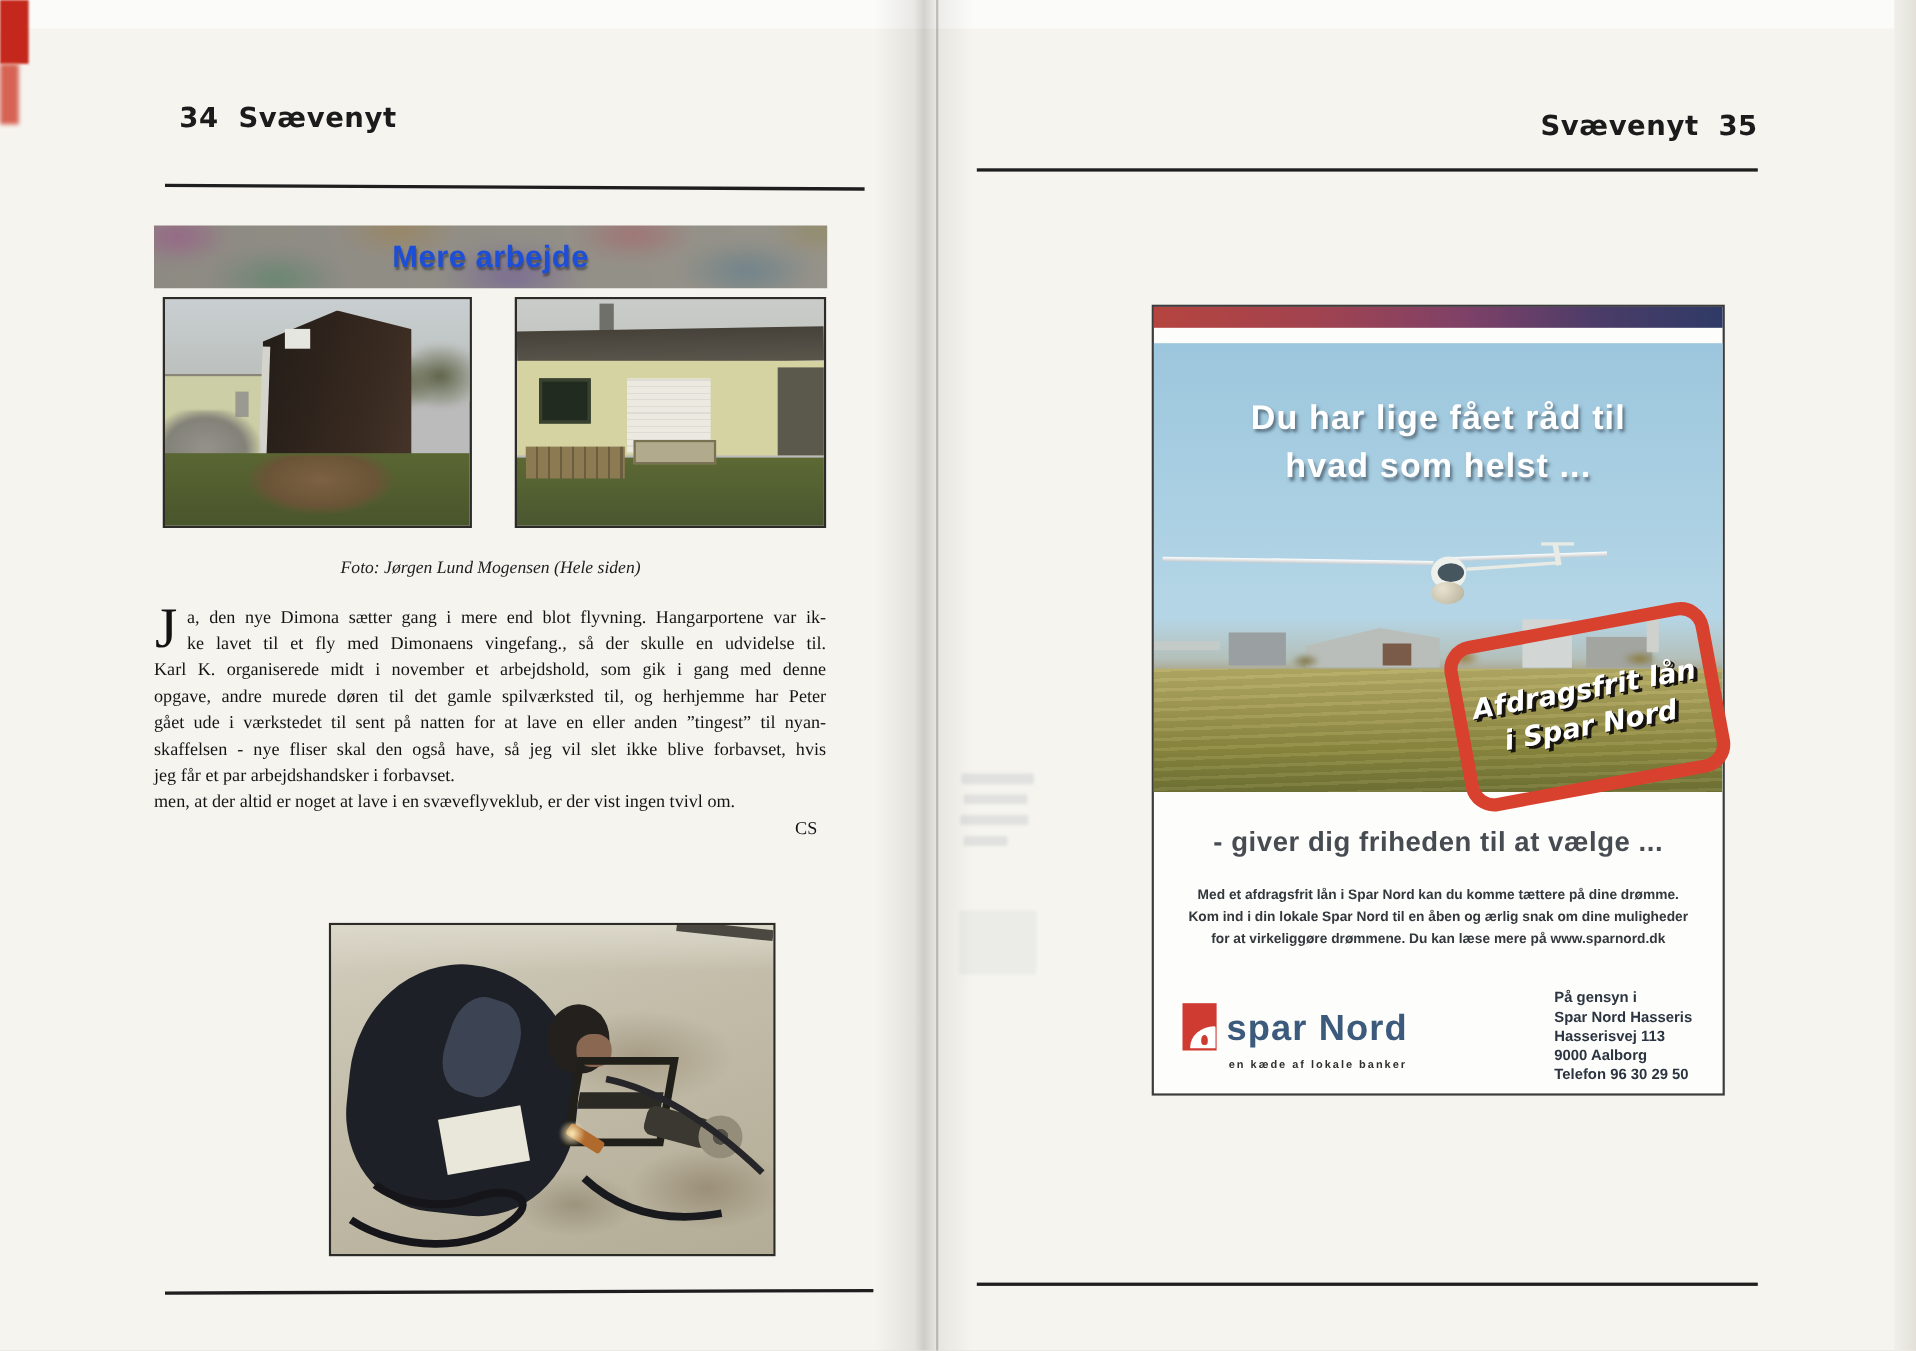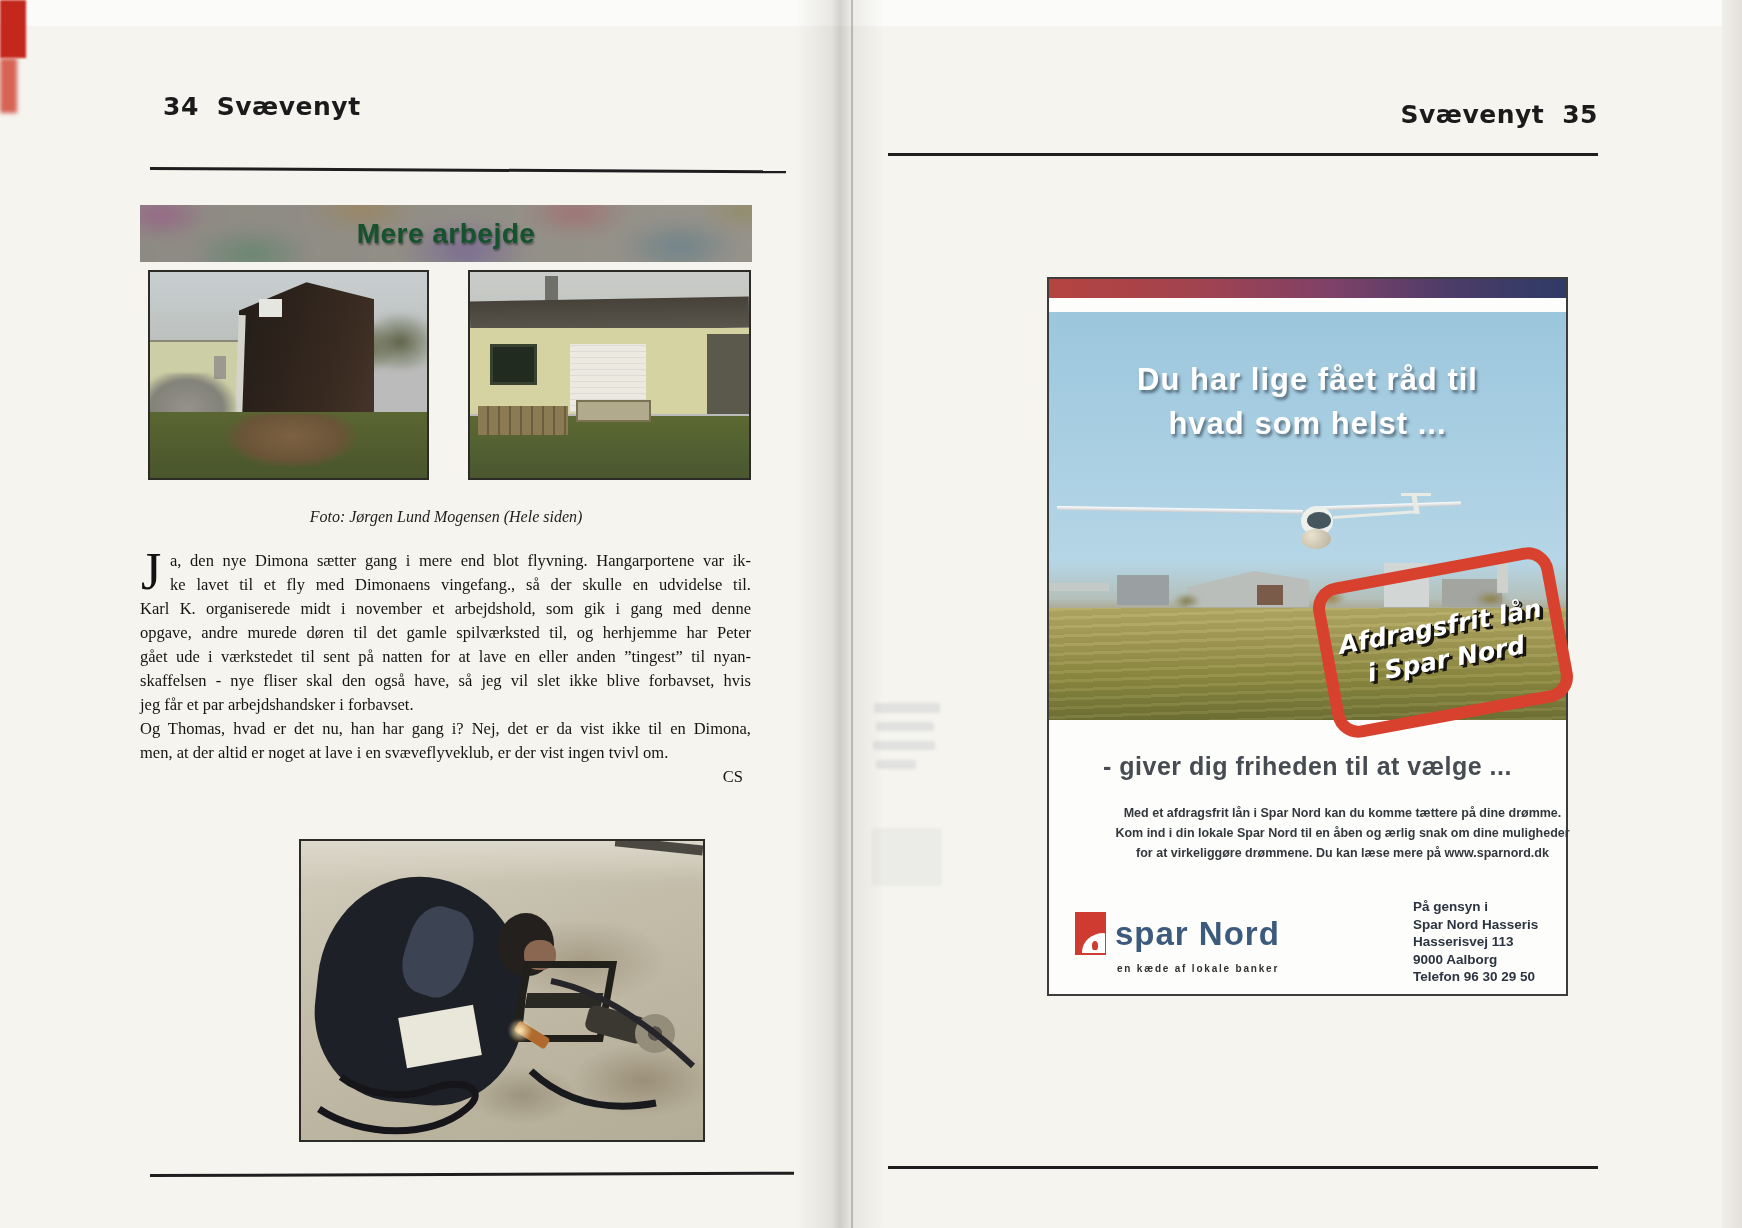--- a/index.html
+++ b/index.html
@@ -30,21 +30,21 @@
   .banner-bg{position:absolute;inset:-18px;filter:blur(7px) saturate(1.15);
     background:
       radial-gradient(70px 34px at 6% 30%,rgba(150,70,130,.55),transparent 70%),
       radial-gradient(90px 40px at 20% 72%,rgba(70,125,95,.5),transparent 70%),
       radial-gradient(80px 34px at 37% 24%,rgba(160,125,65,.45),transparent 70%),
       radial-gradient(95px 45px at 53% 68%,rgba(95,75,150,.5),transparent 70%),
       radial-gradient(80px 34px at 70% 28%,rgba(165,85,95,.5),transparent 70%),
       radial-gradient(90px 40px at 86% 64%,rgba(75,115,135,.5),transparent 70%),
       radial-gradient(60px 30px at 96% 25%,rgba(140,130,70,.45),transparent 70%),
       linear-gradient(90deg,#8d8a84,#96938b);}
-  .banner-title{position:relative;color:#14532d;font-family:"Liberation Sans",sans-serif;
+  .banner-title{position:relative;color:#1d4ed8;font-family:"Liberation Sans",sans-serif;
     font-weight:bold;font-size:28px;letter-spacing:.5px;text-shadow:1px 2px 2px rgba(40,40,40,.55);}
 
   
   .photo{position:absolute;overflow:hidden;border:2px solid #2c2b28;box-sizing:border-box;background:#bbb;}
   #photo1{left:148px;top:270px;width:281px;height:210px;}
   #photo2{left:468px;top:270px;width:283px;height:210px;}
   #photo3{left:299px;top:839px;width:406px;height:303px;}
 
   
   .caption{position:absolute;left:140px;top:508px;width:612px;text-align:center;
@@ -77,21 +77,21 @@
   .wing{position:absolute;background:linear-gradient(180deg,#ffffff,#c9ccce);height:4px;}
   .stamp{position:absolute;left:272px;top:285px;width:244px;height:157px;transform:rotate(-10.5deg);
     border:12px solid #d9412f;border-radius:26px;box-sizing:border-box;z-index:6;
     display:flex;flex-direction:column;align-items:center;justify-content:center;}
   .stamp-line{font-family:"DejaVu Sans",sans-serif;font-weight:bold;font-style:italic;font-size:25px;
     color:#fff;line-height:33px;text-shadow:3px 3px 0 #17140f,1px 1px 0 #17140f;white-space:nowrap;}
   .ad-tagline{position:absolute;left:0;top:473px;width:100%;text-align:center;
     font-family:"Liberation Sans",sans-serif;font-weight:bold;font-size:25px;
     letter-spacing:.5px;color:#474c52;}
   .ad-body{position:absolute;left:0;top:524px;width:100%;text-align:center;
-    font-family:"Liberation Sans",sans-serif;font-size:12.5px;font-weight:bold;color:#33383d;padding-left:35px;}
+    font-family:"Liberation Sans",sans-serif;font-size:12.5px;font-weight:bold;color:#33383d;}
   .ad-body .bl{line-height:20px;}
   .logo-mark{position:absolute;left:26px;top:633px;width:31px;height:43px;background:#cf3a31;}
   .logo-arch{position:absolute;right:1px;bottom:2px;width:23px;height:20px;background:#fff;
     border-radius:95% 5% 0 0;}
   .logo-dot{position:absolute;right:8px;bottom:5px;width:6px;height:9px;background:#cf3a31;
     border-radius:50% 50% 40% 40%;}
   .logo-text{position:absolute;left:66px;top:636px;font-family:"Liberation Sans",sans-serif;
     font-weight:bold;font-size:33px;color:#3c5a7c;letter-spacing:1px;}
   .logo-tagline{position:absolute;left:68px;top:684px;font-family:"Liberation Sans",sans-serif;
     font-size:10px;font-weight:bold;letter-spacing:1.8px;color:#30302d;}
@@ -157,21 +157,20 @@
 
     <div class="body-text">
       <span class="dropcap">J</span>
       <div class="bline fill pad">a, den nye Dimona sætter gang i mere end blot flyvning. Hangarportene var ik-</div>
       <div class="bline fill pad">ke  lavet til et fly med Dimonaens vingefang., så der skulle en udvidelse til.</div>
       <div class="bline fill">Karl K. organiserede midt i november et arbejdshold, som gik i gang med denne</div>
       <div class="bline fill">opgave, andre murede døren til det gamle spilværksted til, og herhjemme har Peter</div>
       <div class="bline fill">gået  ude i værkstedet til sent på natten for at lave en eller anden ”tingest” til nyan-</div>
       <div class="bline fill">skaffelsen - nye fliser skal den også have, så jeg vil slet ikke blive forbavset, hvis</div>
       <div class="bline">jeg får et par arbejdshandsker i forbavset.</div>
-      <div class="bline fill">Og Thomas, hvad er det nu, han har gang i? Nej, det er da vist ikke til en Dimona,</div>
       <div class="bline">men, at der altid er noget at lave i en svæveflyveklub, er der vist ingen tvivl om.</div>
       <div class="signature">CS</div>
     </div>
 
     <figure class="photo" id="photo3" style="margin:0;background:linear-gradient(160deg,#d2cdbd 0%,#c3bdaa 40%,#b3ac96 100%);">
       <div class="abs" style="inset:0;background:radial-gradient(30% 20% at 70% 40%,rgba(110,90,60,.30),transparent 70%),radial-gradient(25% 18% at 85% 80%,rgba(100,80,55,.35),transparent 70%),radial-gradient(20% 14% at 55% 85%,rgba(90,75,50,.30),transparent 70%);"></div>
       <div class="abs" style="left:0;top:0;width:100%;height:14%;background:linear-gradient(180deg,#dcd8ca,rgba(220,216,202,0));"></div>
       <div class="abs" style="right:0;top:0;width:22%;height:3.5%;background:#4a4840;transform:rotate(6deg);"></div>
       <div class="abs" style="left:4%;top:12%;width:52%;height:76%;background:#1d2026;border-radius:48% 52% 42% 40%;transform:rotate(6deg);"></div>
       <div class="abs" style="left:26%;top:22%;width:16%;height:30%;background:#3c4454;border-radius:40%;transform:rotate(18deg);"></div>

